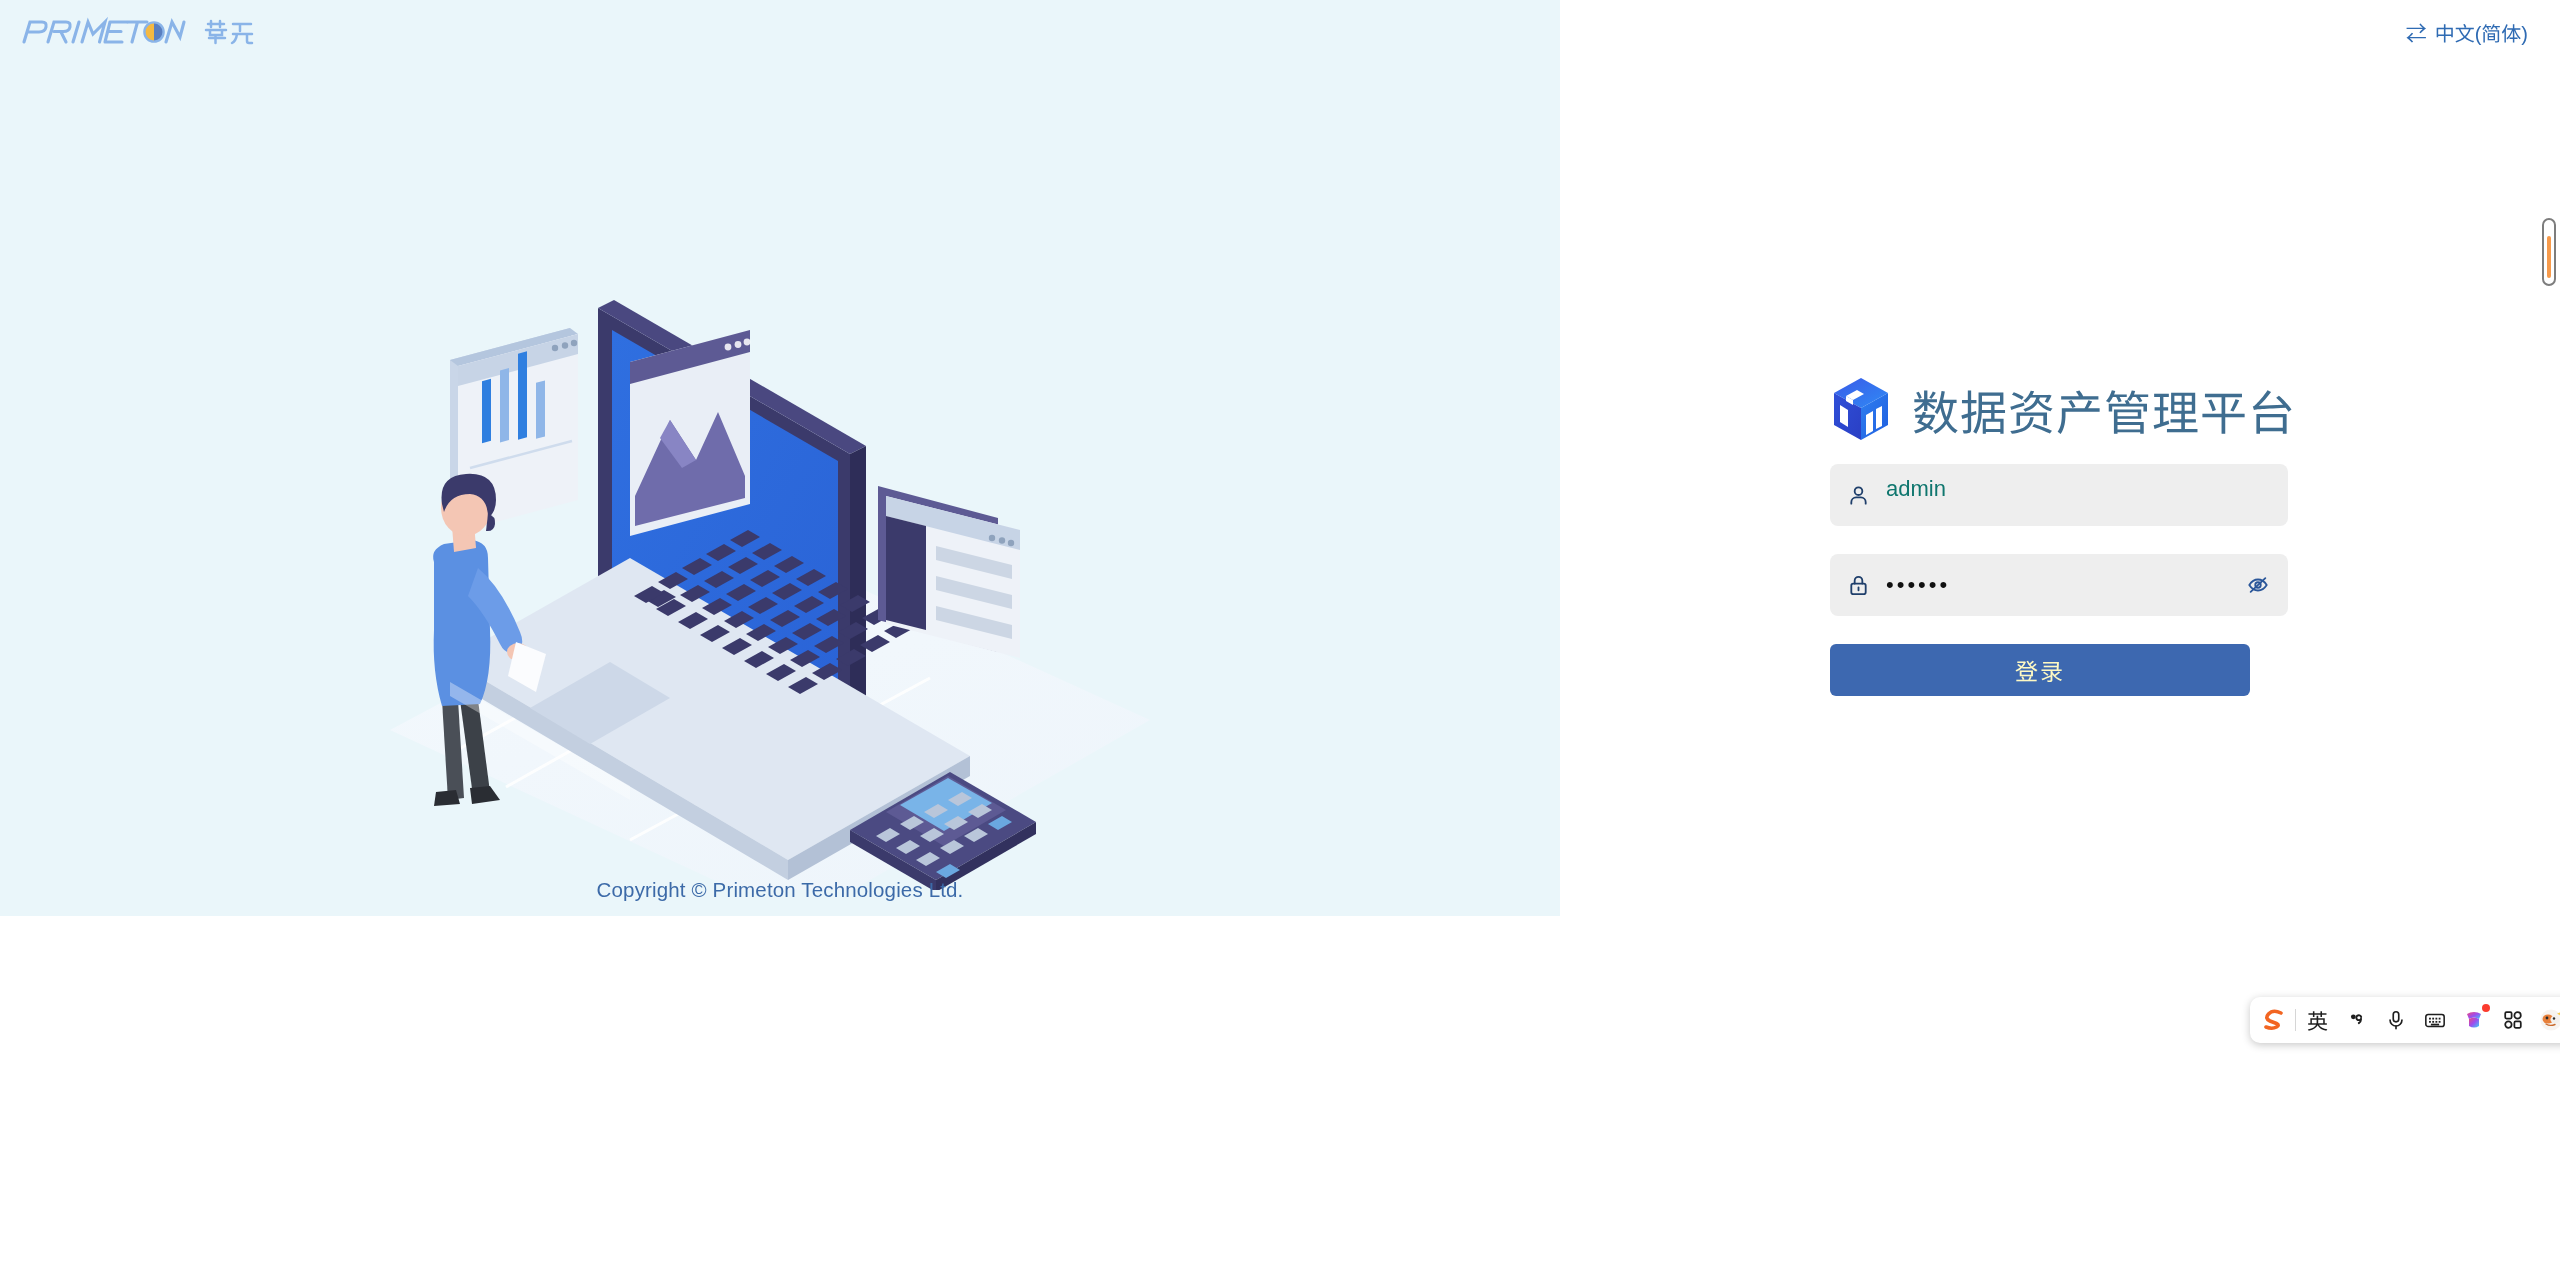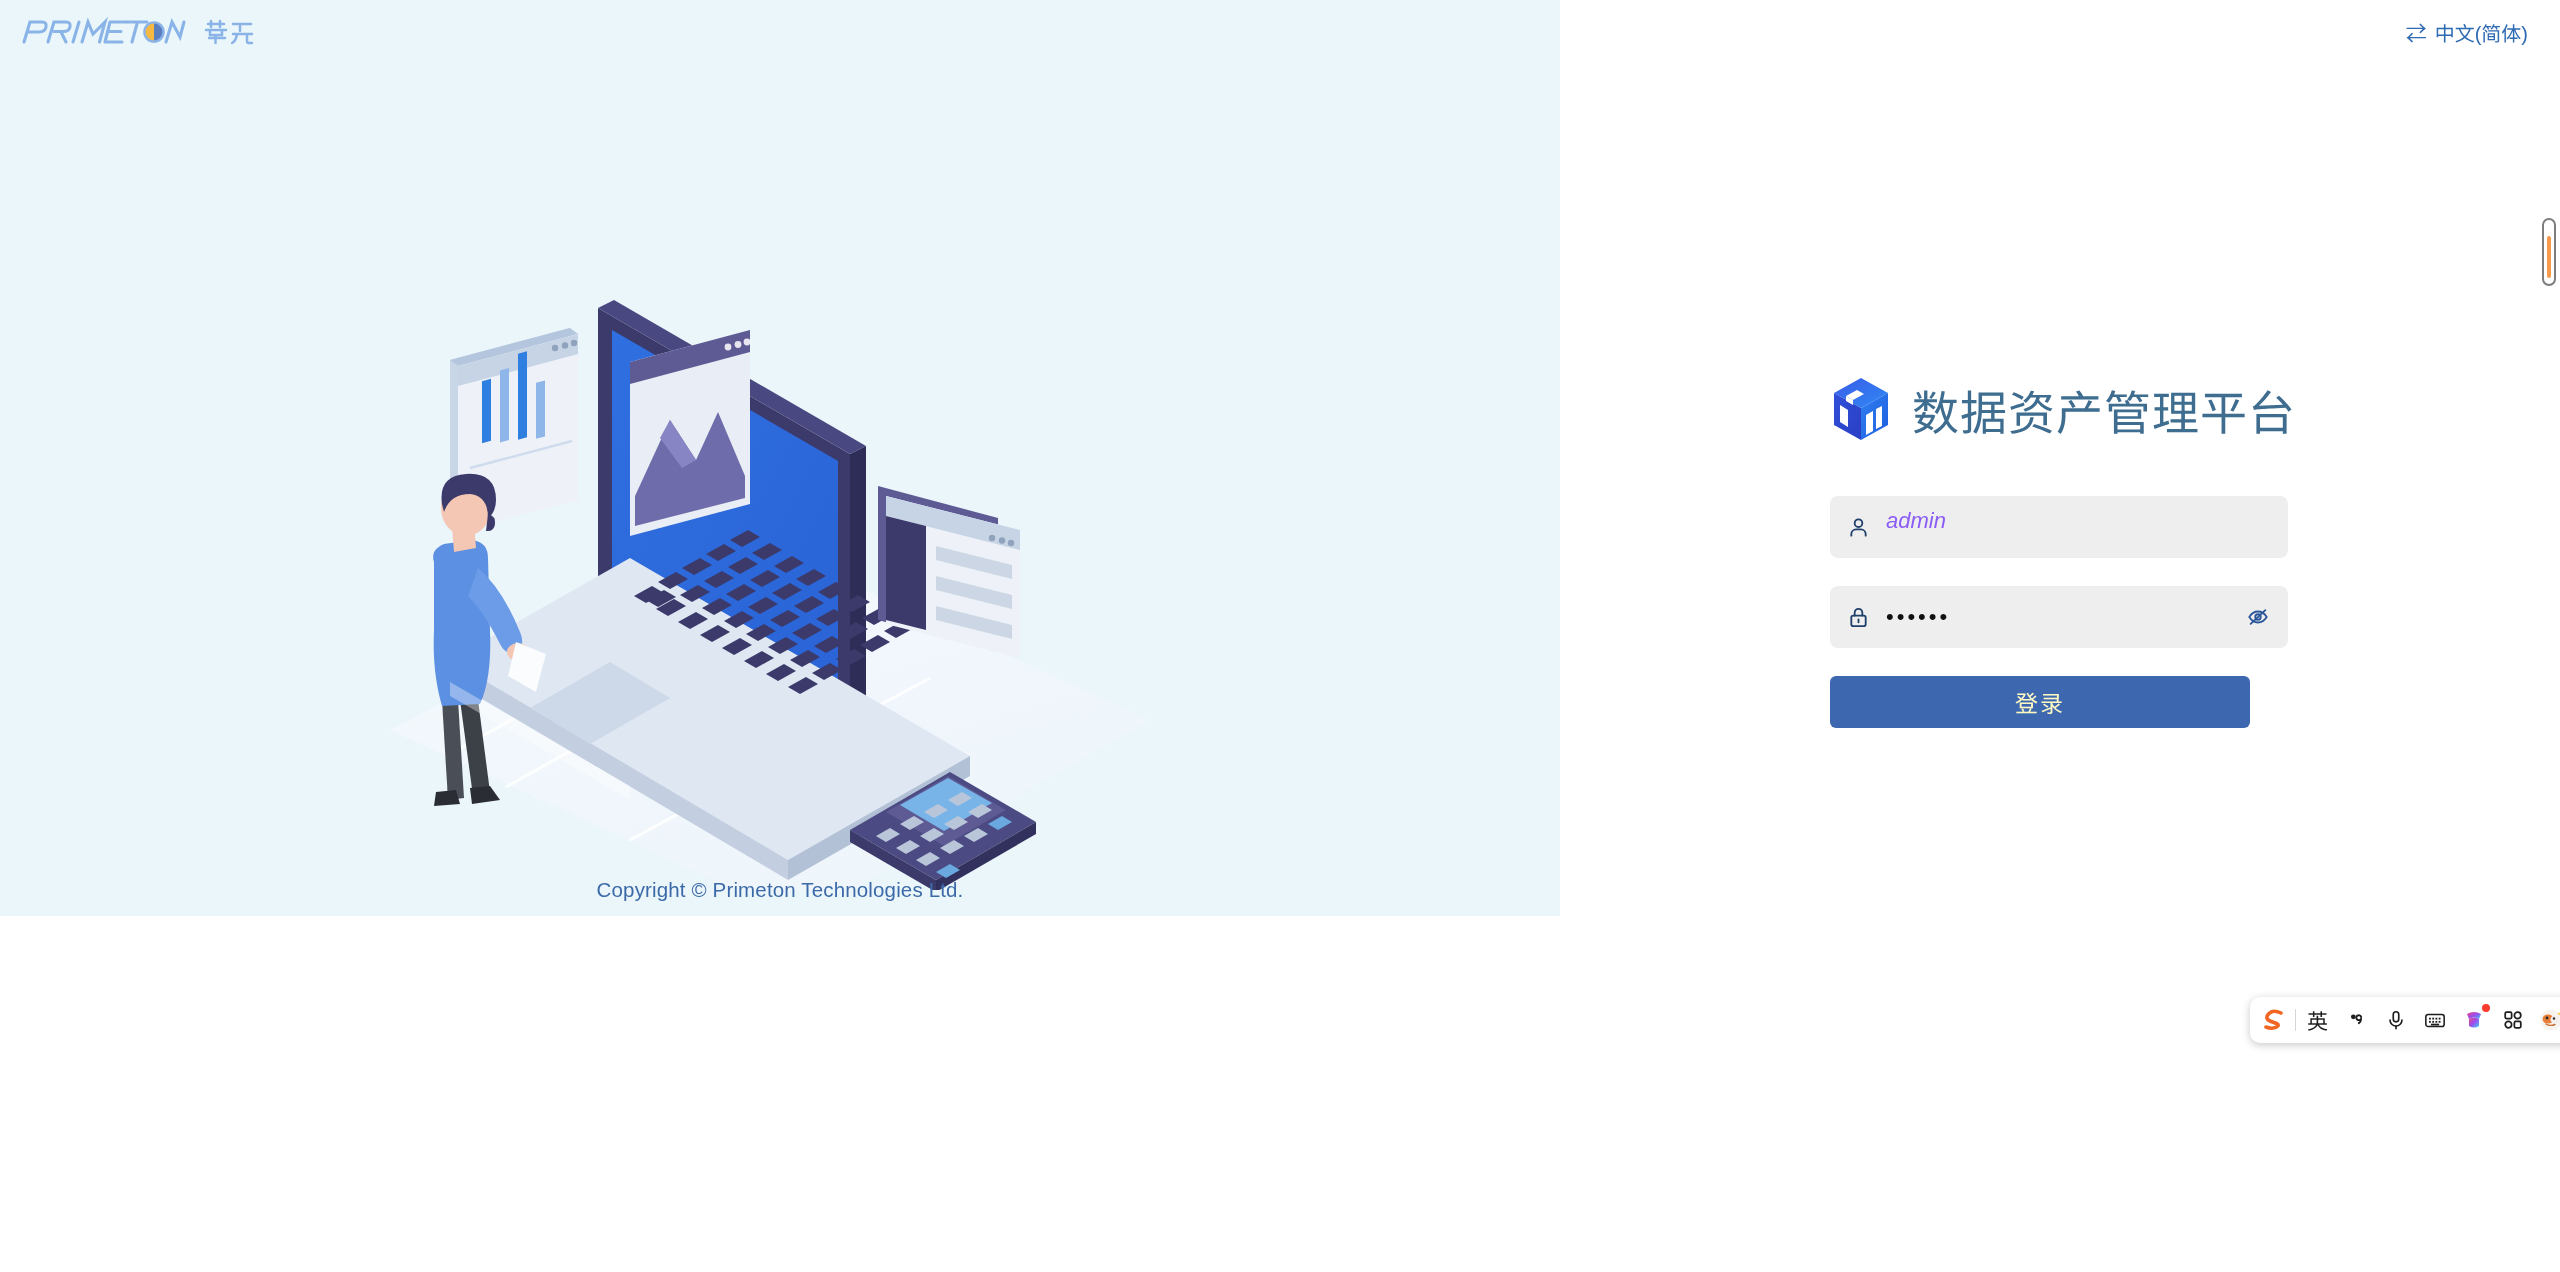--- a/index.html
+++ b/index.html
@@ -94,21 +94,21 @@
     position: absolute;
     left: 270px;
     top: 370px;
     width: 460px;
   }
 
   .login-header {
     display: flex;
     align-items: center;
     gap: 20px;
-    margin-bottom: 48px;
+    margin-bottom: 16px;
     height: 78px;
   }
   .cube-icon { width: 62px; height: 68px; flex: 0 0 auto; }
   .cube-icon svg { display: block; }
   .app-title {
     font-size: 47px;
     color: #3f6d90;
     font-weight: 400;
     letter-spacing: 1px;
     white-space: nowrap;
@@ -132,25 +132,24 @@
     justify-content: center;
     flex: 0 0 auto;
   }
   .field-icon svg { display: block; }
   .field-input {
     flex: 1 1 auto;
     border: none;
     outline: none;
     background: transparent;
     font-size: 22px;
-    color: #8b5cf6;
+    color: #0f766e;
     height: 100%;
     padding: 0 6px 12px 0;
     font-family: "Liberation Sans", sans-serif;
-    font-style: italic;
   }
   .field-input::placeholder { color: #9aa0a8; }
   .pw-dots {
     flex: 1 1 auto;
     font-size: 22px;
     color: #111;
     letter-spacing: 3px;
     line-height: 62px;
     font-family: "Liberation Sans", sans-serif;
   }

